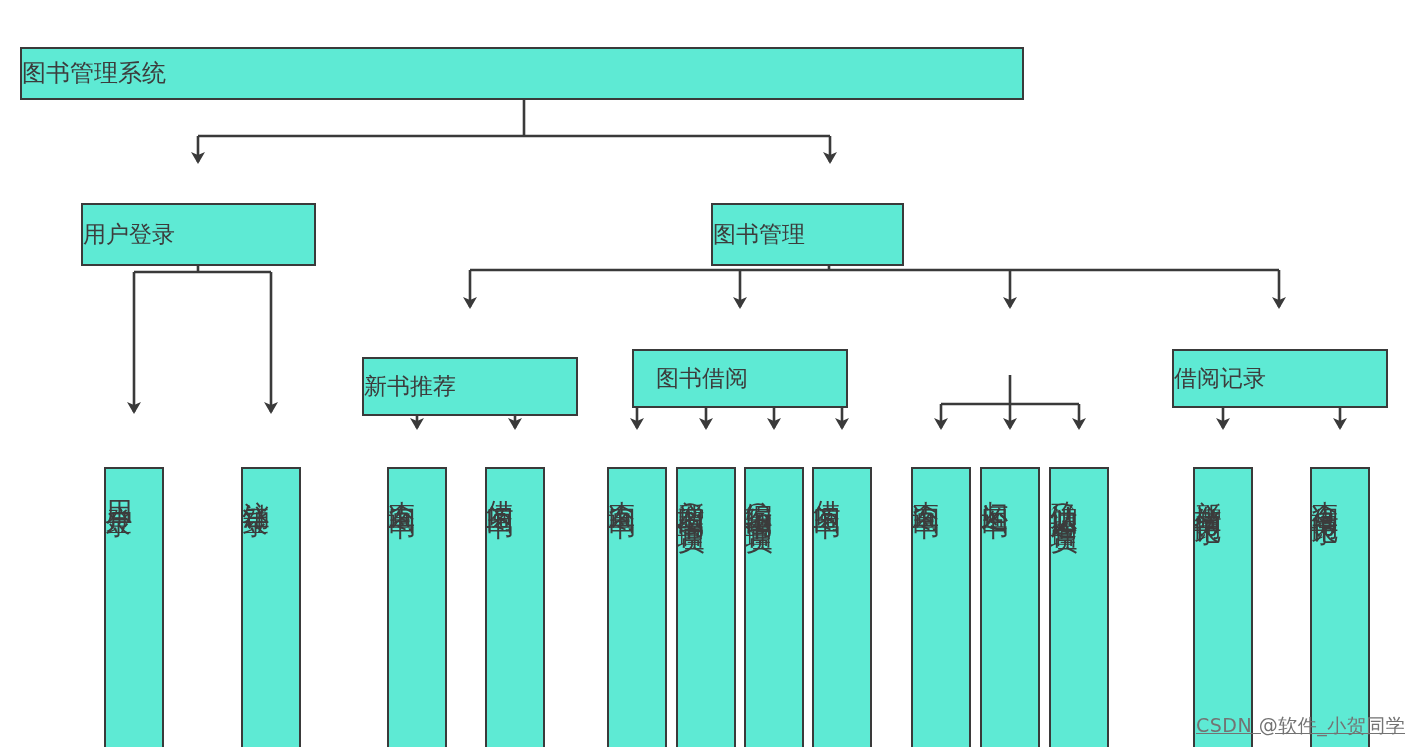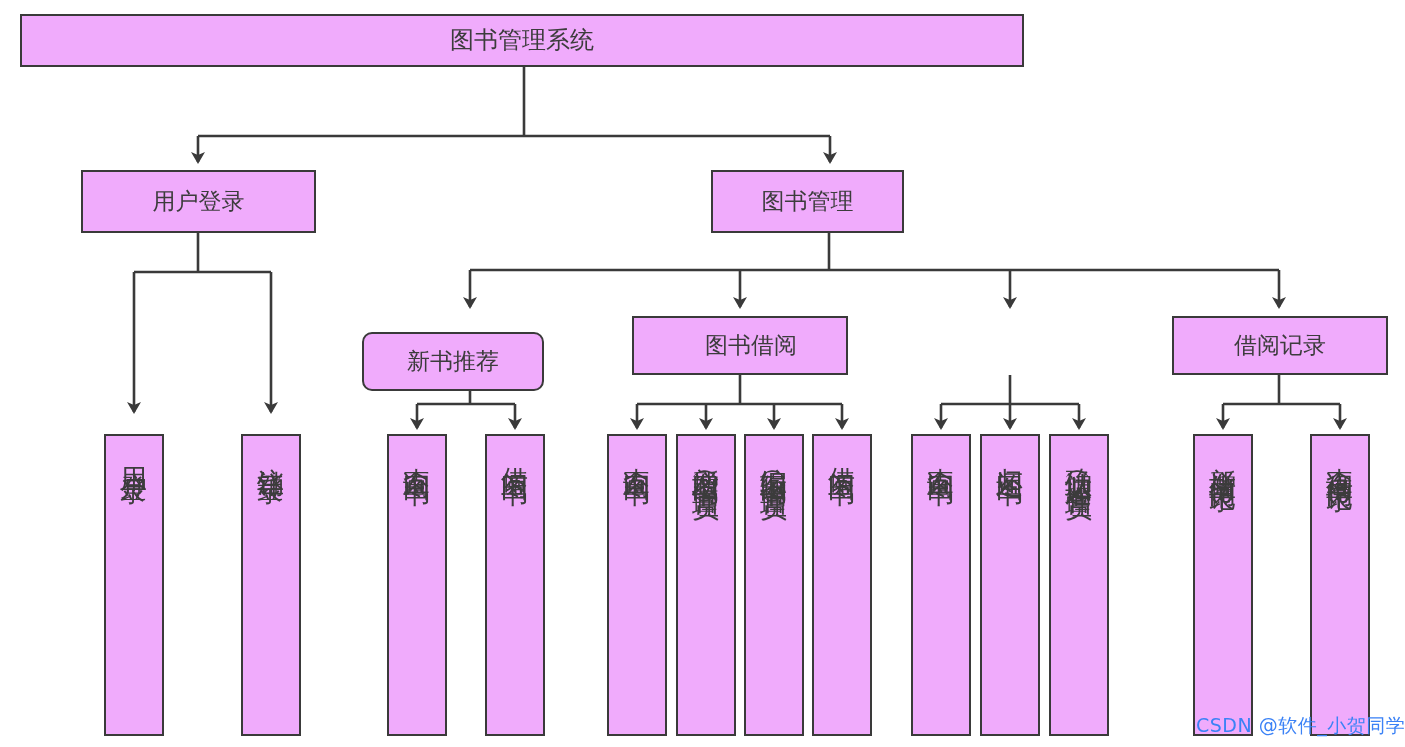--- a/index.html
+++ b/index.html
@@ -20,26 +20,27 @@
   #wires {
     position: absolute;
     left: 0;
     top: 0;
     width: 1405px;
     height: 747px;
   }
   .node {
     position: absolute;
     box-sizing: border-box;
-    background: #f0abfc;
+    background: #5eead4;
     border: 2.5px solid #3a3a3a;
     display: flex;
     align-items: center;
-    justify-content: center;
+    justify-content: flex-start;
     z-index: 2;
+    margin-top: 33px;
   }
   .node .lbl {
     color: #3c3c3c;
     line-height: 1.12;
     text-align: center;
     white-space: pre-line;
   }
   .node.horiz .lbl {
     font-size: 23px;
   }
@@ -55,24 +56,25 @@
     text-orientation: upright;
     font-size: 27px;
     letter-spacing: 4px;
     line-height: 1;
   }
   .watermark {
     position: absolute;
     left: 1196px;
     top: 713px;
     font-size: 19px;
-    color: #3b82f6;
+    color: #737373;
     letter-spacing: 0.5px;
     z-index: 3;
     white-space: nowrap;
+    text-decoration: underline;
   }
 </style>
 </head>
 <body>
 
 <div id="canvas">
 
   <svg id="wires" viewBox="0 0 1405 747" xmlns="http://www.w3.org/2000/svg">
     <defs>
       <marker id="arrow" viewBox="0 0 12 14" refX="10" refY="7" markerWidth="12" markerHeight="14" orient="auto-start-reverse" markerUnits="userSpaceOnUse">
@@ -127,21 +129,21 @@
     <span class="lbl">图书管理系统</span>
   </div>
 
   <div class="node horiz" style="left:81px; top:170px; width:235px; height:63px;">
     <span class="lbl">用户登录</span>
   </div>
   <div class="node horiz" style="left:711px; top:170px; width:193px; height:63px;">
     <span class="lbl">图书管理</span>
   </div>
 
-  <div class="node horiz" style="left:362px; top:332px; width:182px; height:59px;border-radius:10px;">
+  <div class="node horiz" style="left:362px; top:324px; width:216px; height:59px;">
     <span class="lbl">新书推荐</span>
   </div>
   <div class="node horiz" style="left:632px; top:316px; width:216px; height:59px;padding-left:22px;">
     <span class="lbl">图书借阅</span>
   </div>
   <div class="node horiz" style="left:1172px; top:316px; width:216px; height:59px;">
     <span class="lbl">借阅记录</span>
   </div>
 
   <div class="node vert" style="left:104px; top:434px; width:60px; height:302px;">

